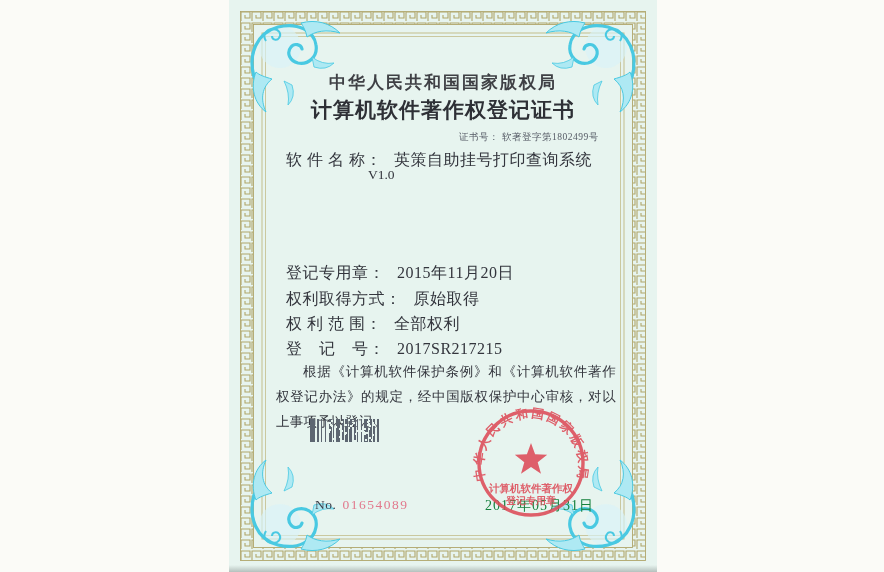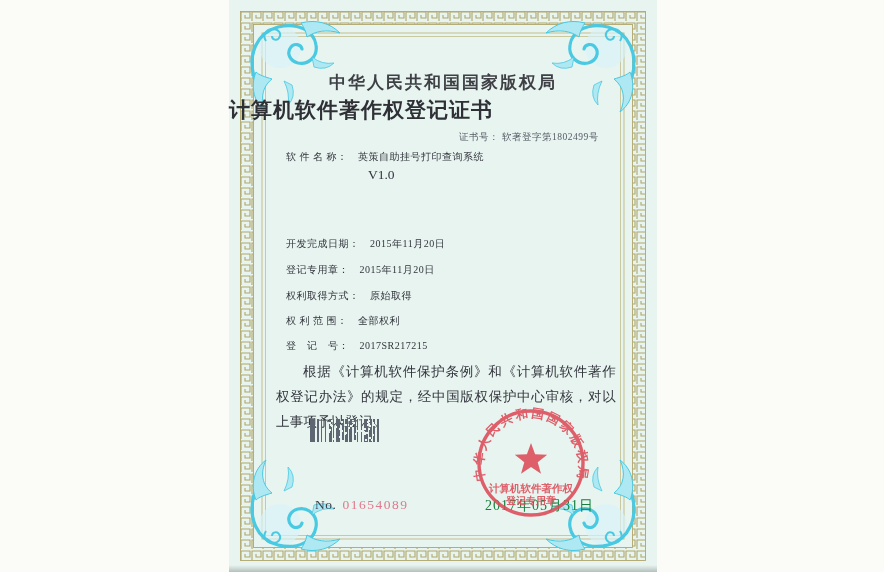--- a/index.html
+++ b/index.html
@@ -15,27 +15,27 @@
   .page-shadow{
     position:absolute;left:0;bottom:0;width:100%;height:7px;
     background:linear-gradient(rgba(120,130,128,0), rgba(120,130,128,.45));
   }
   .frame-svg{position:absolute;left:0;top:0;width:428px;height:572px;}
   .authority{
     position:absolute;left:0;top:71px;width:100%;text-align:center;
     font-size:17px;font-weight:bold;letter-spacing:2px;color:#3f4045;
   }
   .main-title{
-    position:absolute;left:0;top:96px;width:100%;
+    position:absolute;left:0;top:96px;width:100%;text-align:center;
     font-size:21px;font-weight:bold;letter-spacing:1px;color:var(--title-ink,#2e3036);
   }
   .cert-no{
     position:absolute;left:230px;top:131px;font-size:9.5px;color:#565b66;letter-spacing:.5px;text-align:center;
   }
-  .field-row{position:absolute;left:57px;font-size:10px;color:var(--ink,#33353d);white-space:nowrap;}
+  .field-row{position:absolute;left:57px;font-size:16px;color:var(--ink,#33353d);white-space:nowrap;}
   .field-row .lbl{display:inline-block;letter-spacing:.5px;}
   .field-row .val{margin-left:8px;letter-spacing:.5px;}
   .val-line2{position:absolute;left:139px;top:167px;font-size:13.5px;color:var(--ink,#33353d);}
   .r0{top:150px}.r1{top:195px}.r2{top:237px}.r3{top:263px}.r4{top:289px}.r5{top:314px}.r6{top:339px}
   .statement{
     position:absolute;left:47px;top:359px;width:340px;
     font-size:13.5px;line-height:25px;color:var(--ink,#33353d);
     text-indent:2em;text-align:justify;letter-spacing:.3px;
   }
   .barcode{
@@ -94,24 +94,20 @@
     <span>证书号：</span>
     <span>软著登字第1802499号</span>
   </div>
 
   <div class="field-row r0">
     <span class="lbl">软 件 名 称：</span>
     <span class="val">英策自助挂号打印查询系统</span>
   </div>
   <div class="val-line2">V1.0</div>
 
-  <div class="field-row r2">
-    <span class="lbl">开发完成日期：</span>
-    <span class="val">2015年11月20日</span>
-  </div>
   <div class="field-row r3">
     <span class="lbl">登记专用章：</span>
     <span class="val">2015年11月20日</span>
   </div>
   <div class="field-row r5">
     <span class="lbl">权 利 范 围：</span>
     <span class="val">全部权利</span>
   </div>
   <div class="field-row r4">
     <span class="lbl">权利取得方式：</span>

